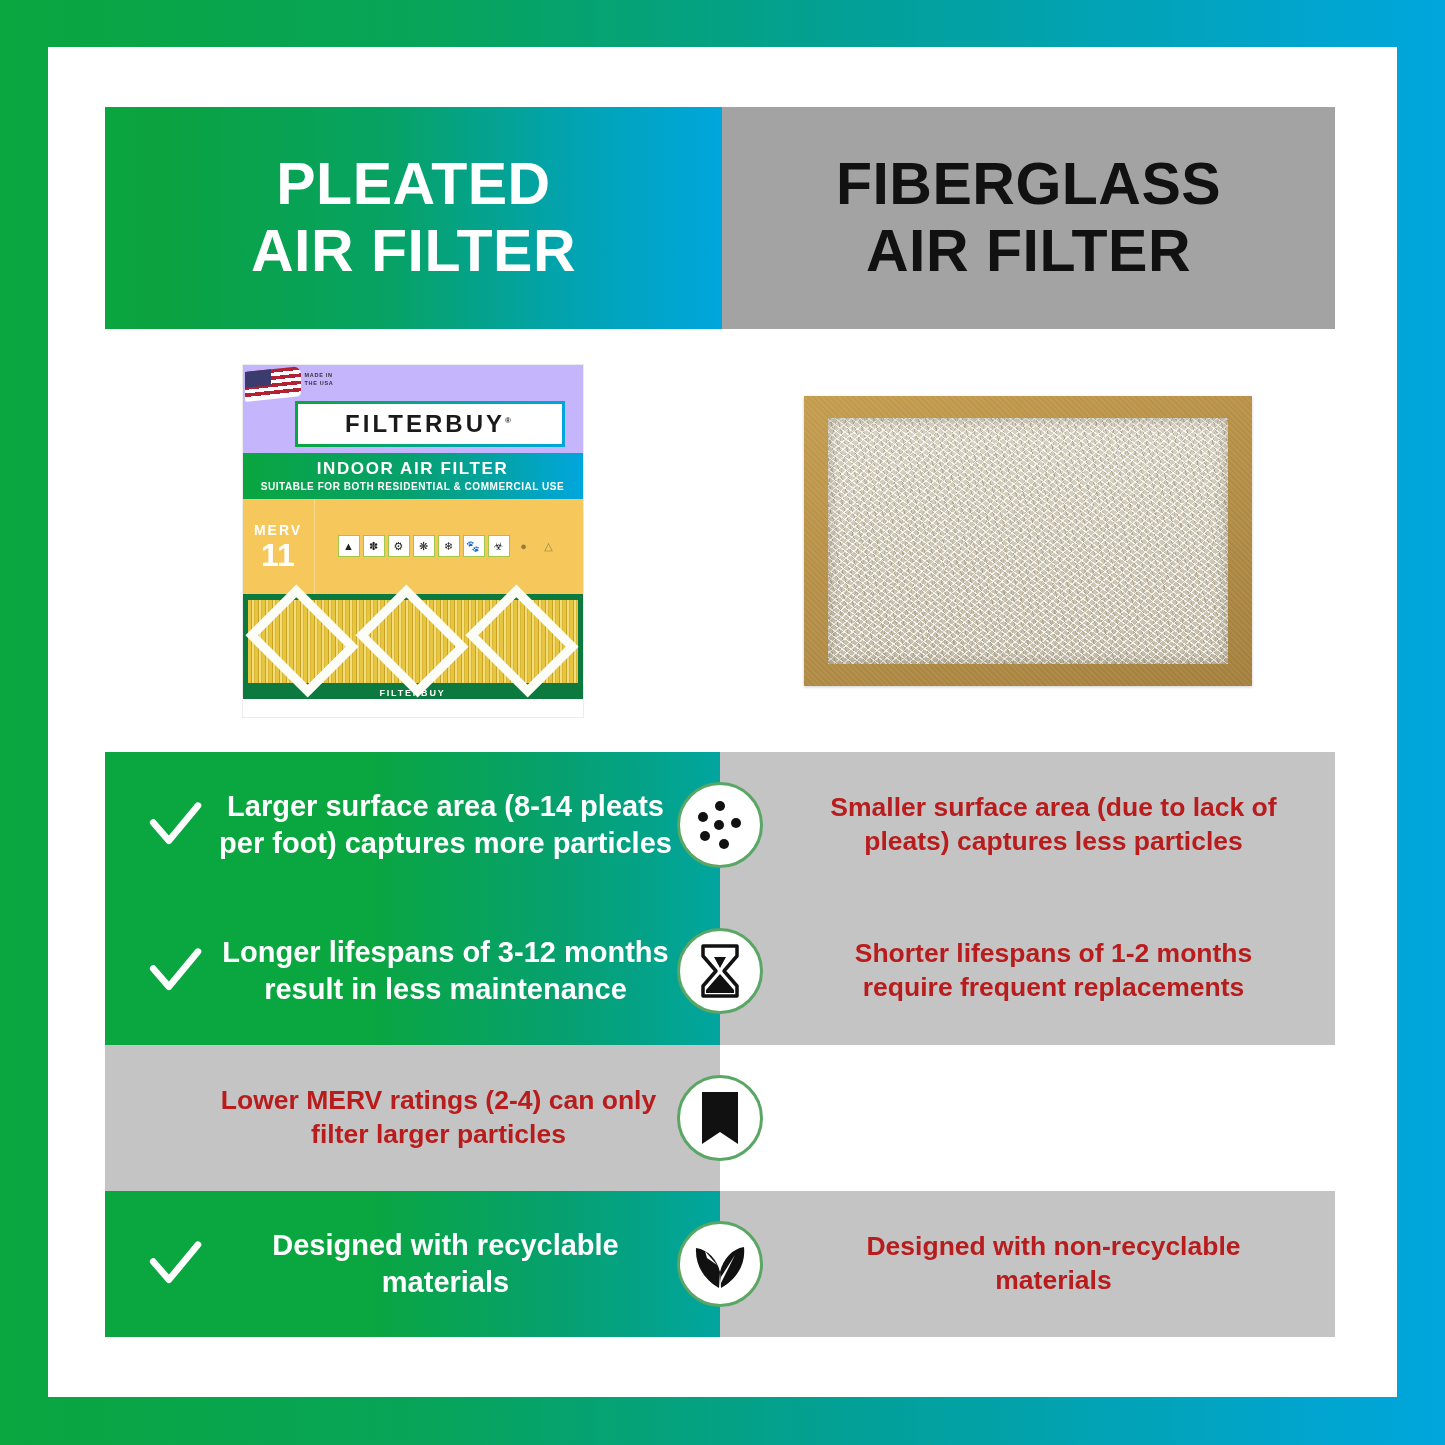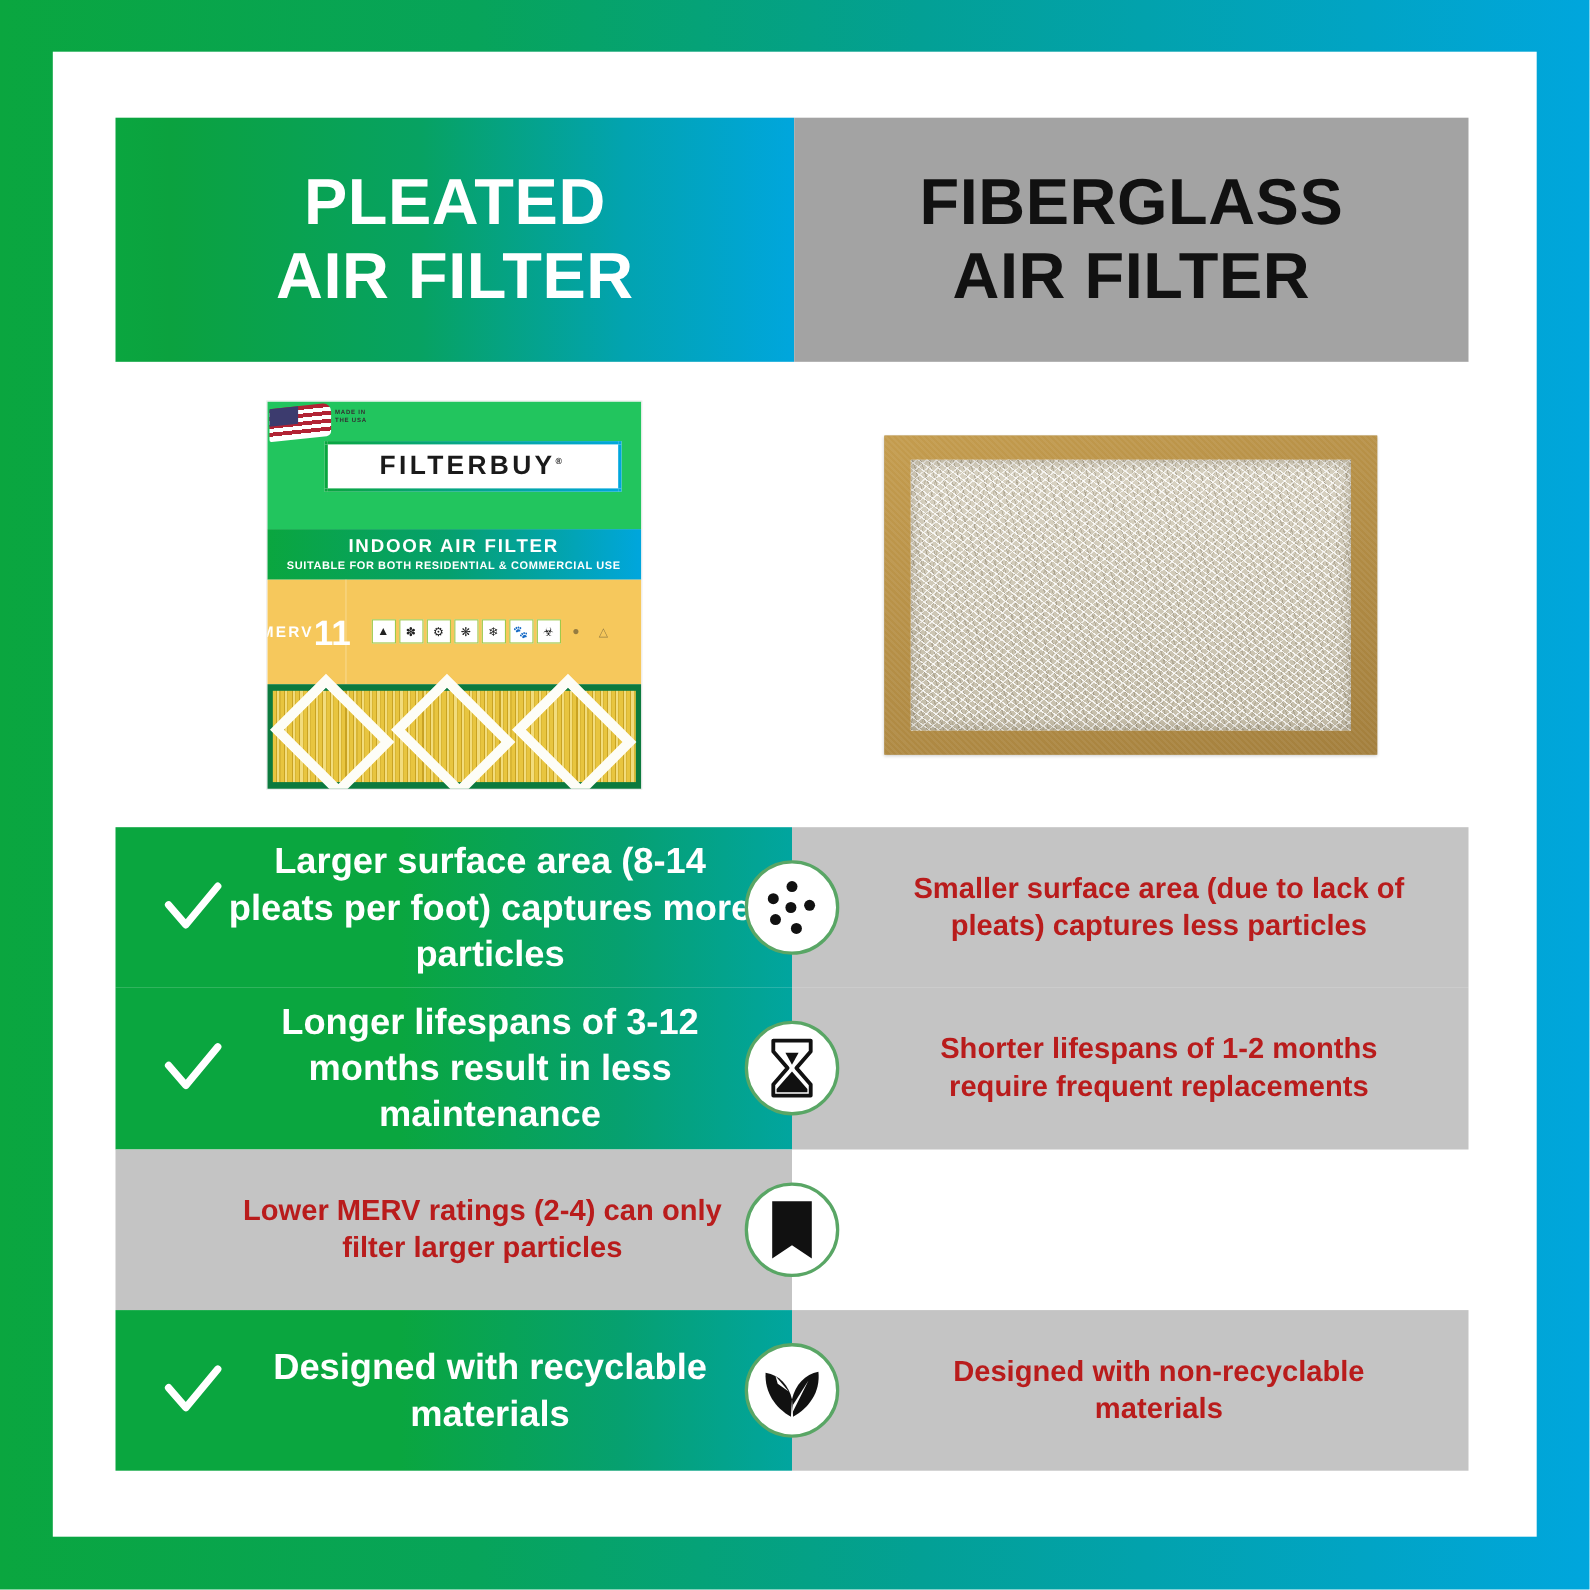--- a/index.html
+++ b/index.html
@@ -55,21 +55,21 @@
   .product-cell{ width:50%; display:flex; align-items:center; justify-content:center; }
 
   
   .filterbox{
     width:340px; height:352px;
     background:#ffffff;
     position:relative;
     box-shadow:0 0 0 1px #ececec;
     overflow:hidden;
   }
-  .fb-top{ height:116px; position:relative; background:#22c55e; }
+  .fb-top{ height:88px; position:relative; background:#c4b5fd; }
   .fb-flag{
     position:absolute; left:2px; top:4px; width:56px; height:30px;
     background:
       linear-gradient(#b22234 0 12%,#fff 12% 24%,#b22234 24% 36%,#fff 36% 48%,#b22234 48% 60%,#fff 60% 72%,#b22234 72% 84%,#fff 84% 100%);
     border-radius:2px 8px 4px 2px;
     transform:skewY(-6deg);
   }
   .fb-flag::before{
     content:""; position:absolute; left:0; top:0; width:26px; height:16px; background:#3c3b6e;
   }
@@ -92,21 +92,21 @@
     height:46px;
     background:linear-gradient(90deg,#0aa63f 0%,#06a06c 48%,#00a6dd 100%);
     display:flex; flex-direction:column; align-items:center; justify-content:center;
     color:#fff;
   }
   .fb-band-1{ font-size:17px; font-weight:bold; letter-spacing:1.6px; }
   .fb-band-2{ font-size:10px; font-weight:bold; letter-spacing:0.55px; margin-top:2px; }
   .fb-yellow{ height:95px; background:#f6c85c; display:flex; position:relative; }
   .fb-merv{
     width:72px; border-right:1px solid #f8d98c;
-    display:flex; flex-direction:row; align-items:center; justify-content:center; color:#fff;
+    display:flex; flex-direction:column; align-items:center; justify-content:center; color:#fff;
   }
   .fb-merv-label{ font-size:14px; font-weight:bold; letter-spacing:2px; }
   .fb-merv-value{ font-size:32px; font-weight:bold; line-height:1; margin-top:1px; }
   .fb-yright{ flex:1; display:flex; flex-direction:column; }
   .fb-superior-row{ height:40px; display:flex; border-bottom:1px solid #f8d98c; }
   .fb-superior{
     flex:1; display:flex; align-items:center; justify-content:center;
     color:#fff; font-size:16px; font-weight:bold; letter-spacing:2.5px;
   }
   .fb-seal{
@@ -184,21 +184,21 @@
     padding-left:90px; padding-right:38px;
     justify-content:center;
   }
   .check{
     flex:0 0 64px; display:flex; align-items:center; justify-content:center;
     color:#ffffff;
   }
   .check svg{ width:58px; height:58px; }
   .ltext{
     flex:1; text-align:center; color:#ffffff;
-    font-size:33px; font-weight:bold; line-height:1.28;
+    font-size:29px; font-weight:bold; line-height:1.28;
     padding-right:10px;
   }
   .rtext{
     width:100%; text-align:center; color:#b91c1c;
     font-size:26.5px; font-weight:bold; line-height:1.28;
   }
 
   
   .badge{
     position:absolute; left:50%; top:50%;

